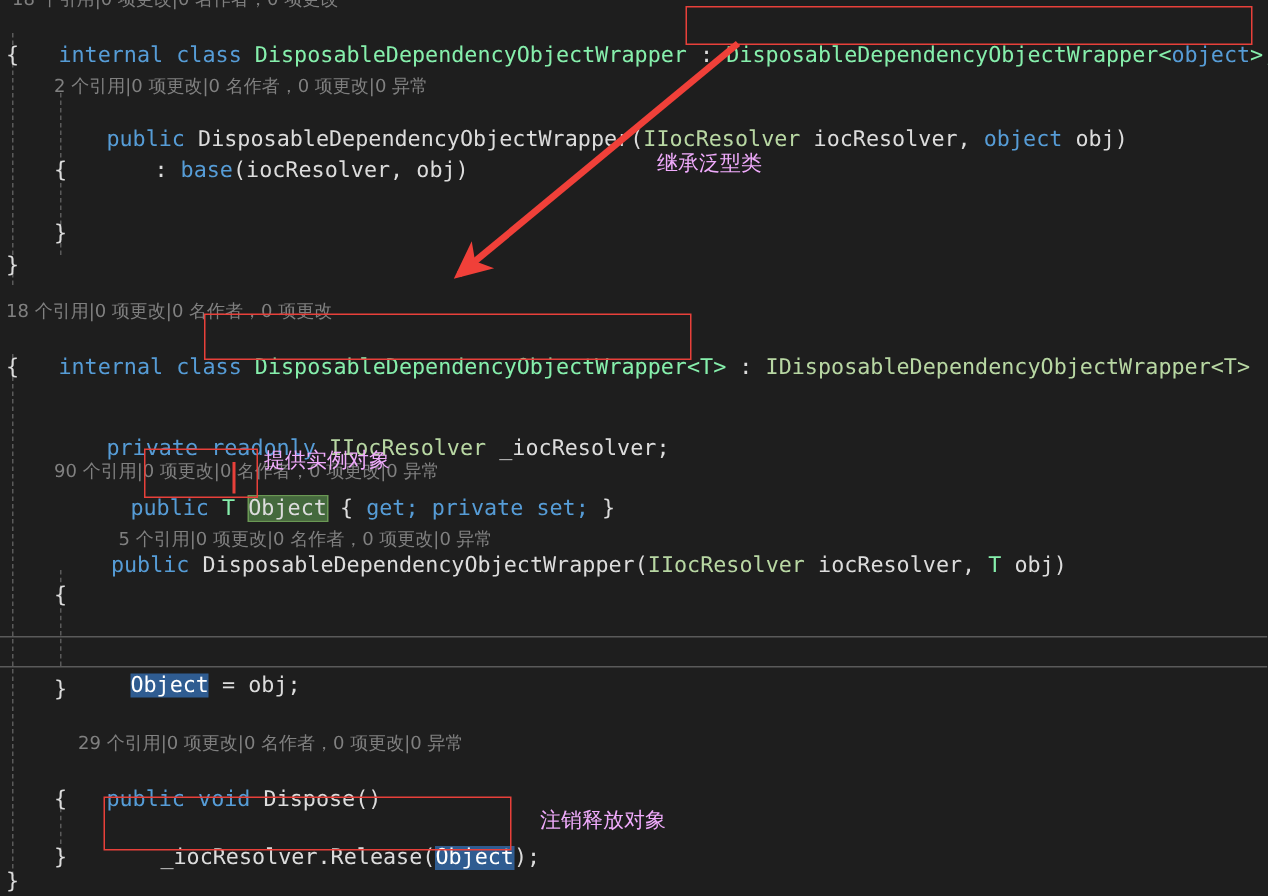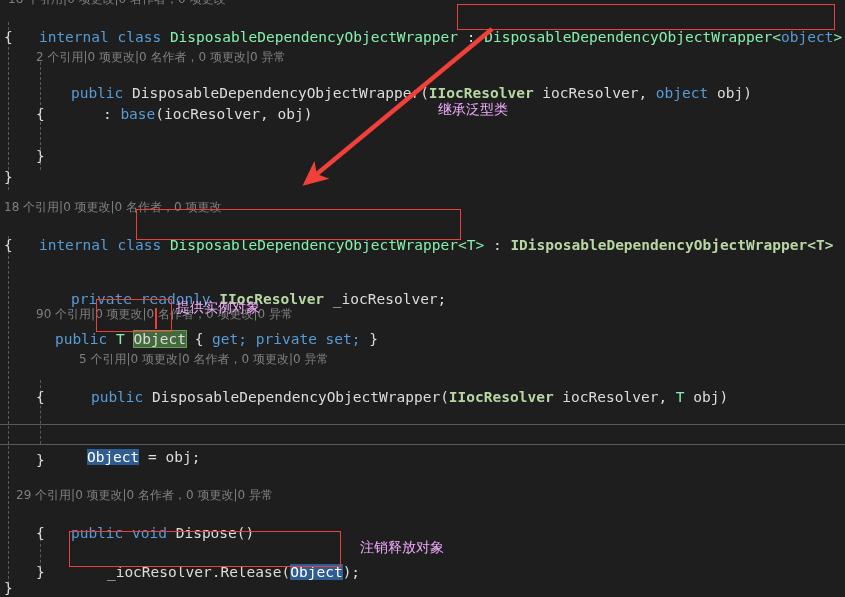--- a/index.html
+++ b/index.html
@@ -26,21 +26,21 @@
   }
   .cl{ 
     color:#808080;
     font-family:"DejaVu Sans","Liberation Sans",sans-serif;
     font-size:12px;
     line-height:18px;
     height:18px;
   }
   .kw{color:#569cd6;}
   .typ{color:#86efac;}
-  .iface{color:#b8d7a3;font-weight:bold;}
+  .iface{color:#b8d7a3;}
   .plain{color:#dcdcdc;}
   .punct{color:#dcdcdc;}
 
   
   .hl-green{background:#44693d;color:#dcdcdc;outline:1px solid #6a9955;}
   .hl-blue{background:#2f5c91;color:#ffffff;}
 
   
   .guide{
     position:absolute;width:0;
@@ -120,41 +120,41 @@
   </div>
 
   <div class="line" style="top:235px;"><span class="plain">{</span></div>
 
   <div class="line" style="top:268px;padding-left:36px;">
     <span class="kw">private</span><span class="plain"> </span><span class="kw">readonly</span><span class="plain"> </span><span class="iface">IIocResolver</span><span class="plain"> _iocResolver;</span>
   </div>
 
   <div class="line cl" style="top:292px;padding-left:36px;margin-top:13px;">90 个引用|0 项更改|0 名作者，0 项更改|0 异常</div>
 
-  <div class="line" style="top:308px;padding-left:20px;">
+  <div class="line" style="top:308px;padding-left:52px;">
     <span class="kw">public</span><span class="plain"> </span><span class="typ">T</span><span class="plain"> </span><span class="hl-green">Object</span><span class="plain"> </span><span class="plain">{ </span><span class="kw">get;</span><span class="plain"> </span><span class="kw">private</span><span class="plain"> </span><span class="kw">set;</span><span class="plain"> </span><span class="plain">}</span>
   </div>
   <div class="caret" style="left:155px;top:308px;height:21px;"></div>
 
   <div class="line cl" style="top:350px;padding-left:36px;margin-left:43px;">5 个引用|0 项更改|0 名作者，0 项更改|0 异常</div>
 
-  <div class="line" style="top:366px;padding-left:56px;">
+  <div class="line" style="top:346px;padding-left:39px;">
     <span class="kw">public</span><span class="plain"> </span><span class="plain">DisposableDependencyObjectWrapper(</span><span class="iface">IIocResolver</span><span class="plain"> iocResolver, </span><span class="typ">T</span><span class="plain"> obj)</span>
   </div>
 
   <div class="line" style="top:387px;padding-left:36px;"><span class="plain">{</span></div>
 
 
   <div class="line" style="top:426px;padding-left:52px;">
     <span class="hl-blue">Object</span><span class="plain"> = obj;</span>
   </div>
 
   <div class="line" style="top:450px;padding-left:36px;"><span class="plain">}</span></div>
 
-  <div class="line cl" style="top:486px;padding-left:16px;">29 个引用|0 项更改|0 名作者，0 项更改|0 异常</div>
+  <div class="line cl" style="top:486px;padding-left:52px;">29 个引用|0 项更改|0 名作者，0 项更改|0 异常</div>
 
   <div class="line" style="top:502px;padding-left:36px;">
     <span class="kw">public</span><span class="plain"> </span><span class="kw">void</span><span class="plain"> </span><span class="plain">Dispose()</span>
   </div>
 
   <div class="line" style="top:523px;padding-left:36px;"><span class="plain">{</span></div>
 
   <div class="line" style="top:541px;padding-left:72px;">
     <span class="plain">_iocResolver.Release(</span><span class="hl-blue">Object</span><span class="plain">);</span>
   </div>

